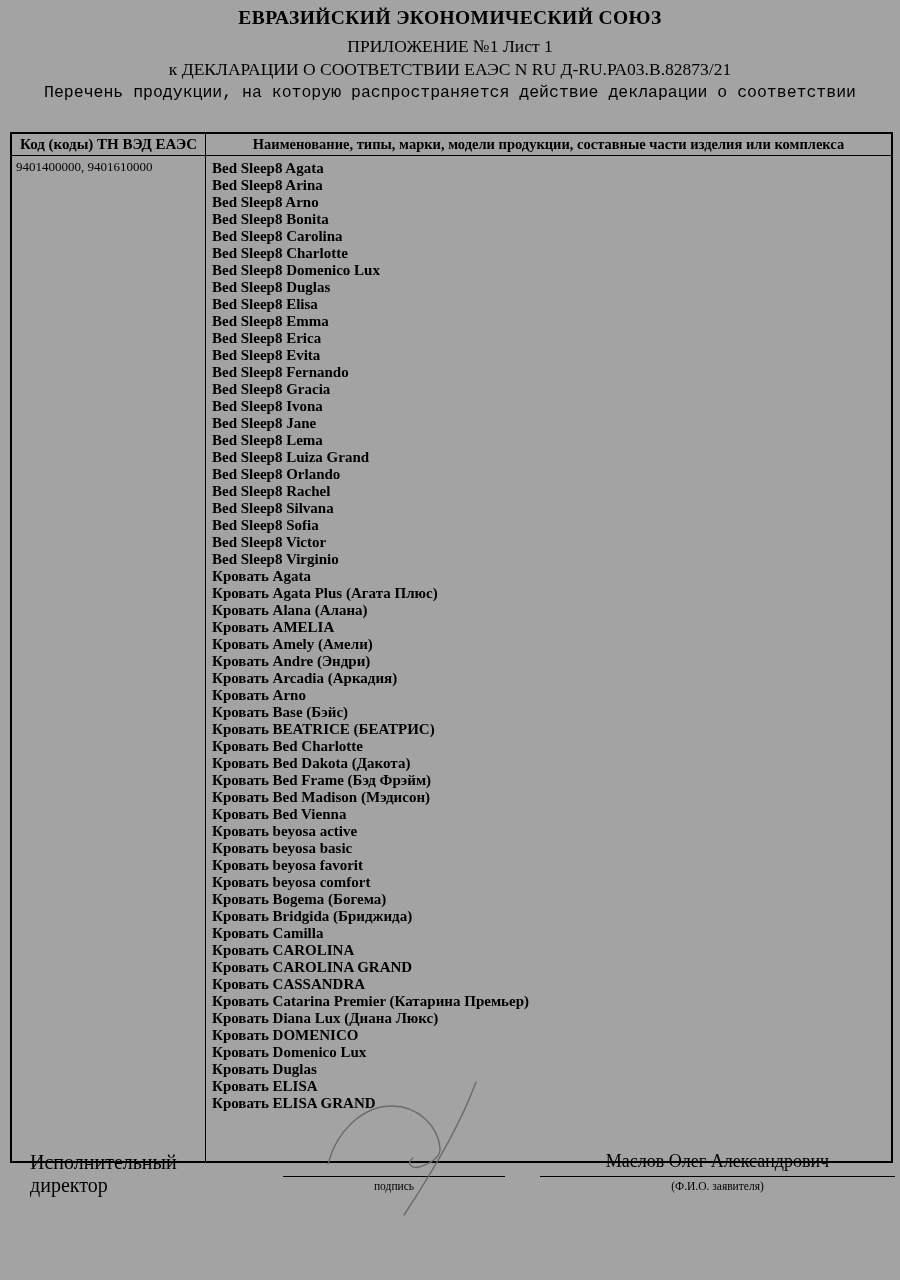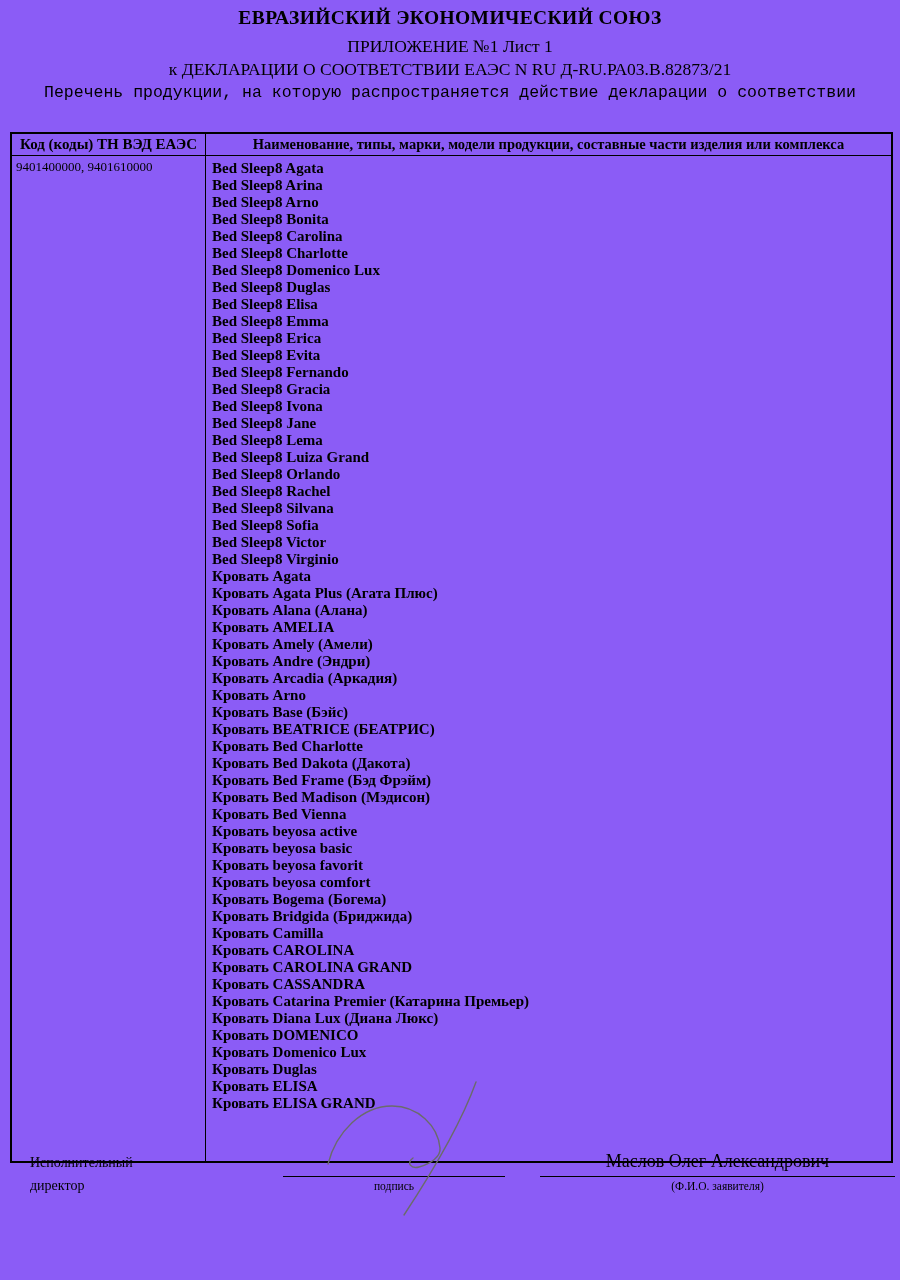--- a/index.html
+++ b/index.html
@@ -1,20 +1,20 @@
 <!DOCTYPE html>
 <html><head>
 <meta charset="utf-8">
 <style>
   * { margin:0; padding:0; box-sizing:border-box; }
   html,body { background:#e8e8e8; }
   .page {
     position:relative;
     width:900px; height:1280px;
-    background:#8b5cf6;
+    background:#a3a3a3;
     color:#000;
     font-family:"Liberation Serif", "DejaVu Serif", serif;
     overflow:hidden;
     margin:0 auto;
   }
   
   .hdr { text-align:center; }
   .title-main {
     padding-top:7px;
     font-size:19.5px; font-weight:bold; letter-spacing:.4px;
@@ -50,21 +50,21 @@
     font-size:13px; padding:3px 2px 0 4px; white-space:nowrap;
   }
   .t-body .t-cell-name { padding:4px 4px 0 6px; }
   .product-line {
     font-size:15px; line-height:17px; white-space:nowrap;font-weight:bold;
   }
 
   
   .exec-title {
     position:absolute; left:30px; top:1151px;
-    font-size:14px; line-height:23px;
+    font-size:20px; line-height:23px;
   }
   .sig-line {
     position:absolute; height:0;
     border-top:1.6px solid #000;
   }
   .sig-line-left  { left:283px; top:1176px; width:222px; }
   .sig-line-right { left:540px; top:1176px; width:355px; }
   .sig-caption {
     position:absolute; left:283px; top:1180px; width:222px;
     text-align:center; font-size:11.5px;

